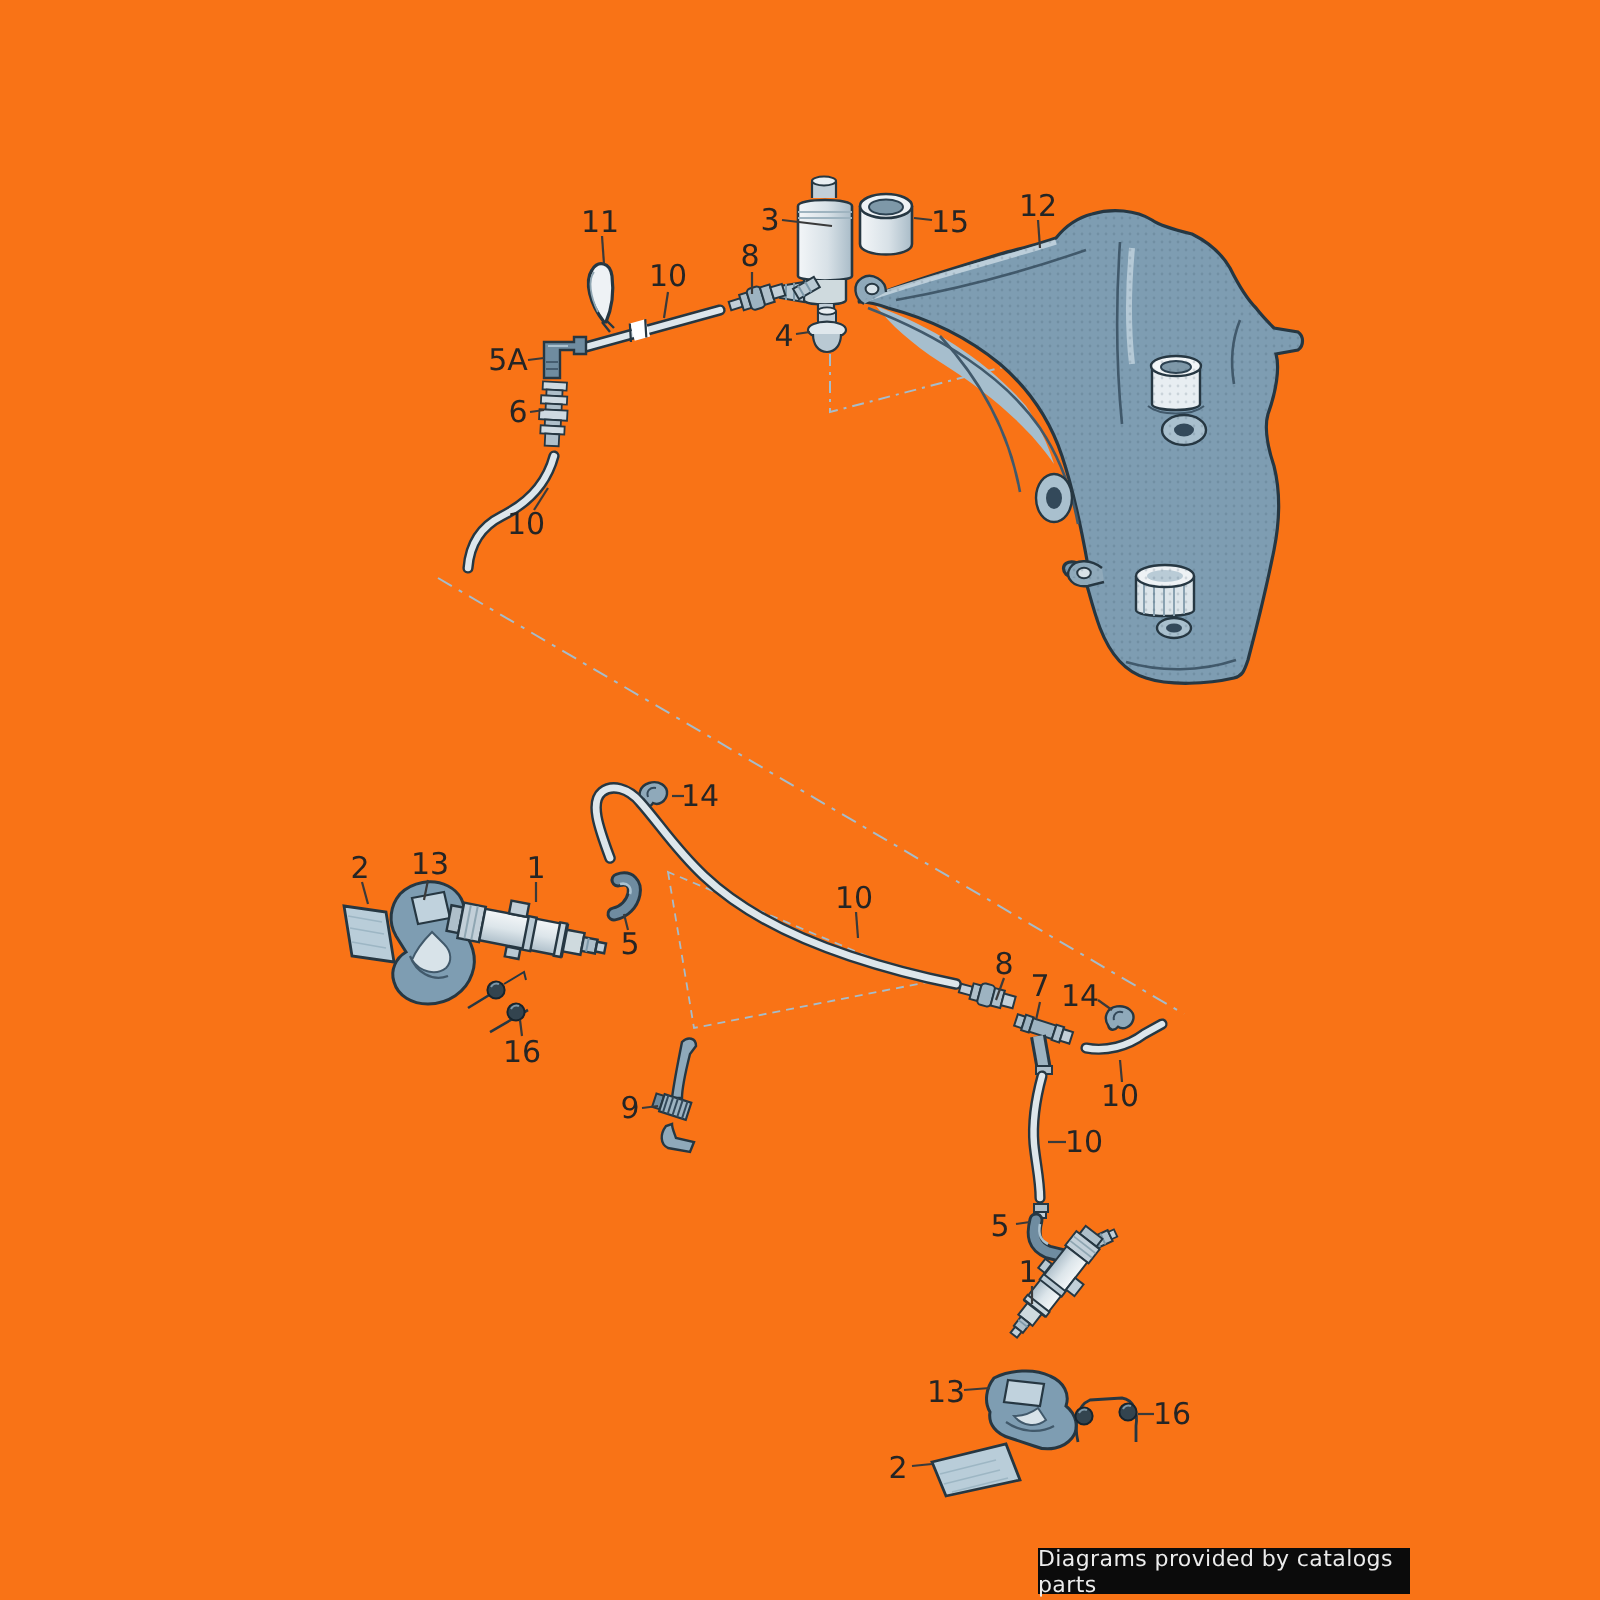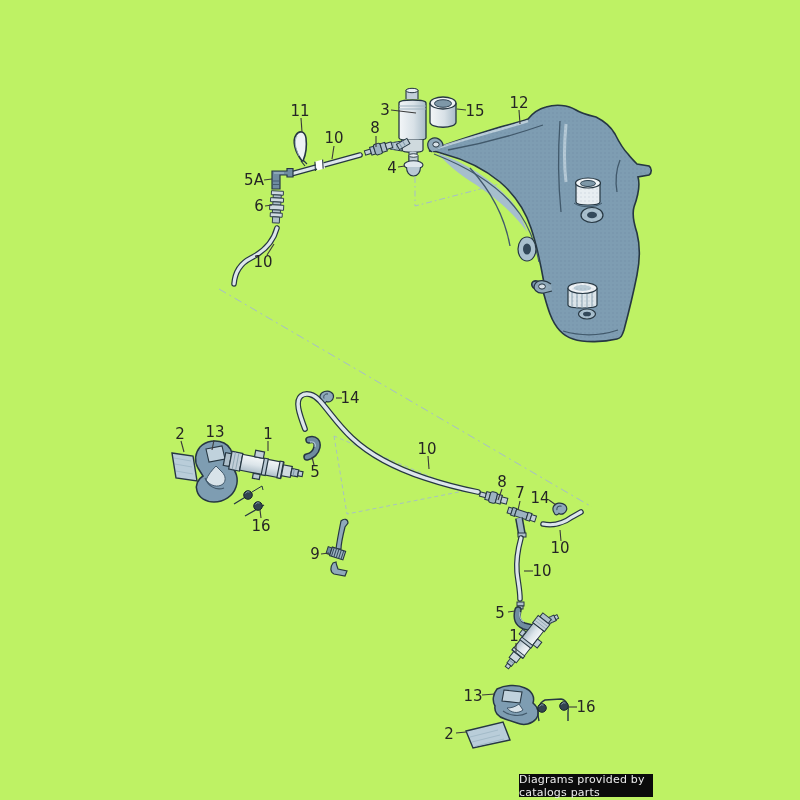--- a/index.html
+++ b/index.html
@@ -1,20 +1,20 @@
 <!DOCTYPE html>
 <html><head>
 <meta charset="utf-8">
 <style>
   html,body{margin:0;padding:0;background:#fff;}
-  .stage{position:relative;width:800px;height:800px;background:#bef264;overflow:hidden;
+  .stage{position:relative;width:800px;height:800px;background:#f97316;overflow:hidden;
          font-family:"DejaVu Sans", sans-serif;}
   svg{position:absolute;left:0;top:0;}
   .part-label{font:15px "DejaVu Sans", sans-serif;fill:#252525;}
-  .badge{position:absolute;left:519px;top:774px;width:134px;height:23px;background:#0b0b0b;
+  .badge{position:absolute;left:519px;top:774px;width:186px;height:23px;background:#0b0b0b;
          color:#ececec;display:flex;align-items:center;justify-content:center;
          font:11px "DejaVu Sans", sans-serif;letter-spacing:.2px;}
 </style>
 </head>
 <body>
 
 <div class="stage">
 <svg width="800" height="800" viewBox="0 0 800 800">
   <defs>
     <pattern id="dots" width="4" height="4" patternUnits="userSpaceOnUse">

